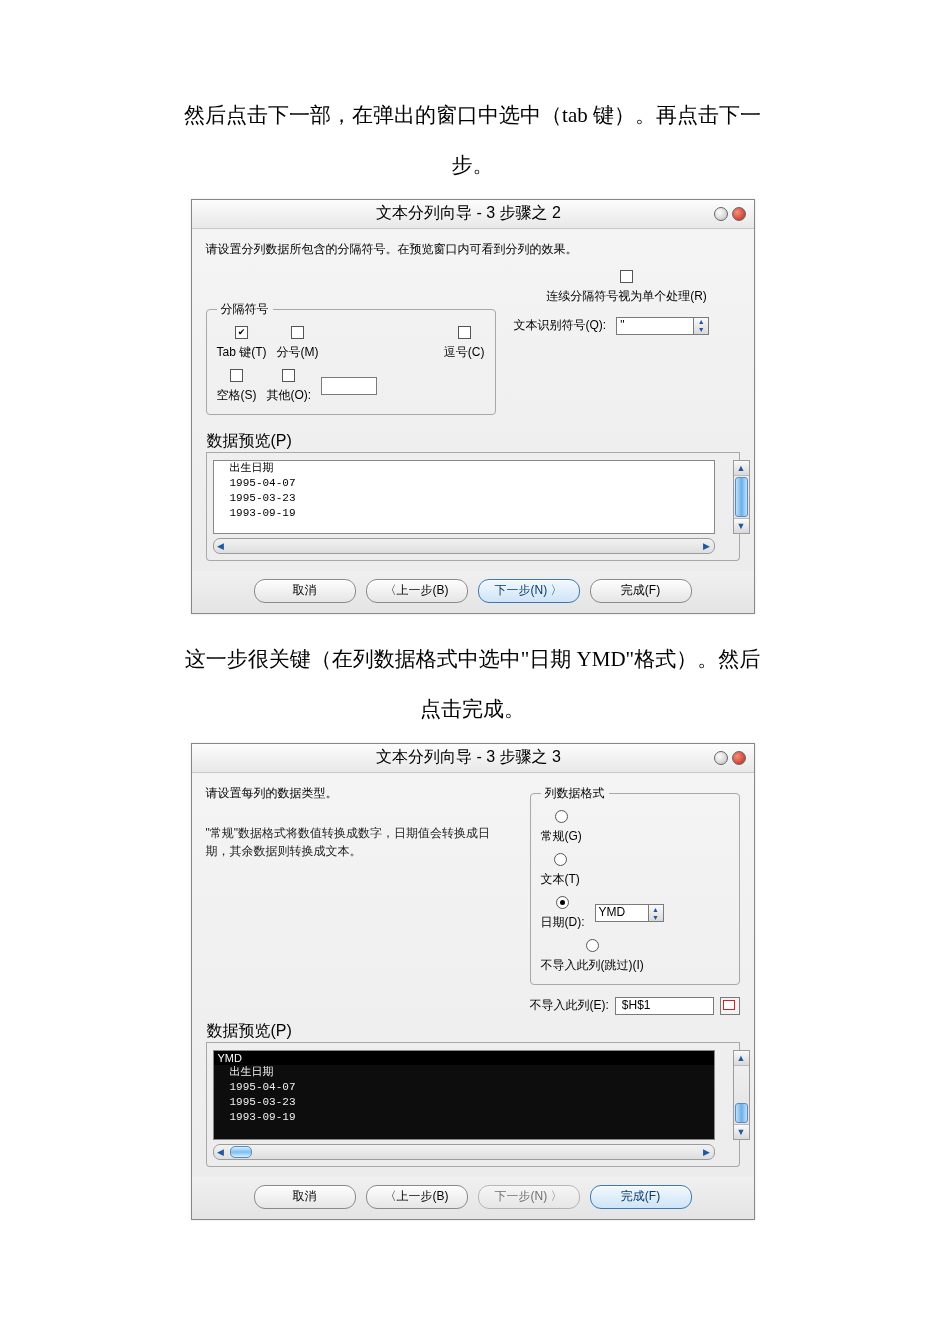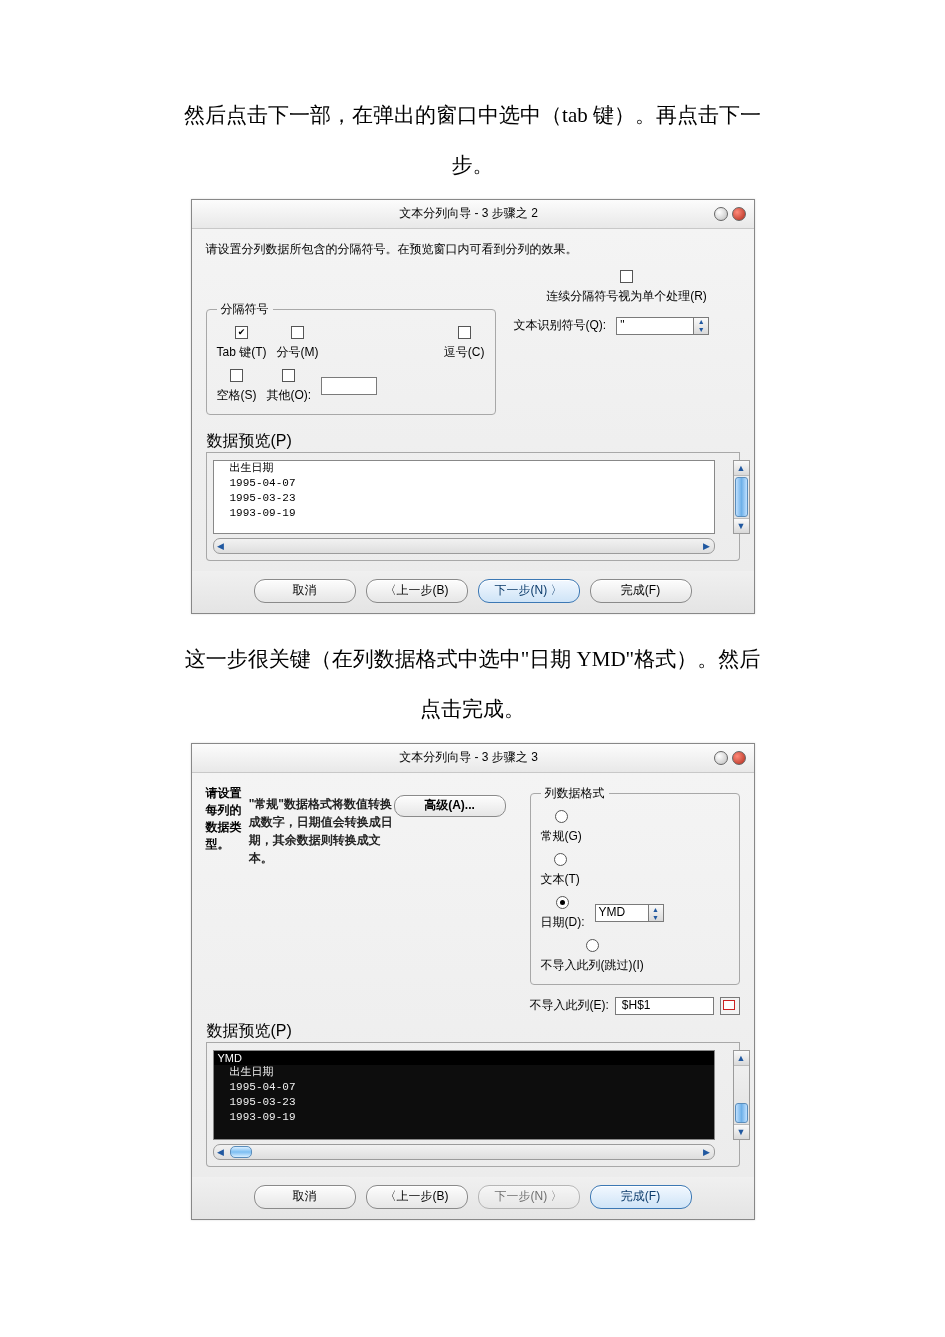--- a/index.html
+++ b/index.html
@@ -34,21 +34,21 @@
     align-items: center;
     padding: 4px 8px 4px 0;
     background: linear-gradient(#fcfcfc, #e8e8e8);
     border-bottom: 1px solid #c8c8c8;
     height: 20px;
   }
   .titlebar-spacer-left { flex: 1; }
   .titlebar-title {
     flex: 0 0 auto;
     text-align: center;
-    font-size: 12px;
+    font-size: 16px;
     color: #000;
   }
   .titlebar-spacer-right {
     flex: 1;
     display: flex;
     justify-content: flex-end;
     gap: 4px;
   }
   .win-btn {
     width: 14px;
@@ -285,21 +285,21 @@
   }
   .btn.adv {
     min-width: 86px;
     height: 20px;
     border-radius: 10px;
     font-size: 12px;
   }
   .adv-wrap { text-align: right; margin-top: 10px; }
 
   .step3-top { display: flex; gap: 24px; }
-  .step3-top .left { flex: 0 0 300px; display:flex; flex-direction:row;font-weight:bold; }
+  .step3-top .left { flex: 0 0 300px; display:flex; flex-direction:column; }
   .step3-top .right { flex: 1; }
 
   .target-row {
     display: flex;
     align-items: center;
     gap: 6px;
     margin-top: 12px;
   }
   .target-row .text-input { flex: 1; padding-left: 6px; }
   .range-icon {
@@ -421,23 +421,20 @@
       <div class="titlebar-spacer-right">
         <span class="win-btn min"></span>
         <span class="win-btn close"></span>
       </div>
     </div>
     <div class="dialog-body">
       <div class="step3-top">
         <div class="left">
           <div class="prompt">请设置每列的数据类型。</div>
           <div class="hint">"常规"数据格式将数值转换成数字，日期值会转换成日期，其余数据则转换成文本。</div>
-          <div class="adv-wrap">
-            <span class="btn adv">高级(A)...</span>
-          </div>
         </div>
         <div class="right">
           <fieldset class="group">
             <legend>列数据格式</legend>
             <div class="row">
               <span class="radio">
                 <span class="circle"></span>
                 <span>常规(G)</span>
               </span>
             </div>

